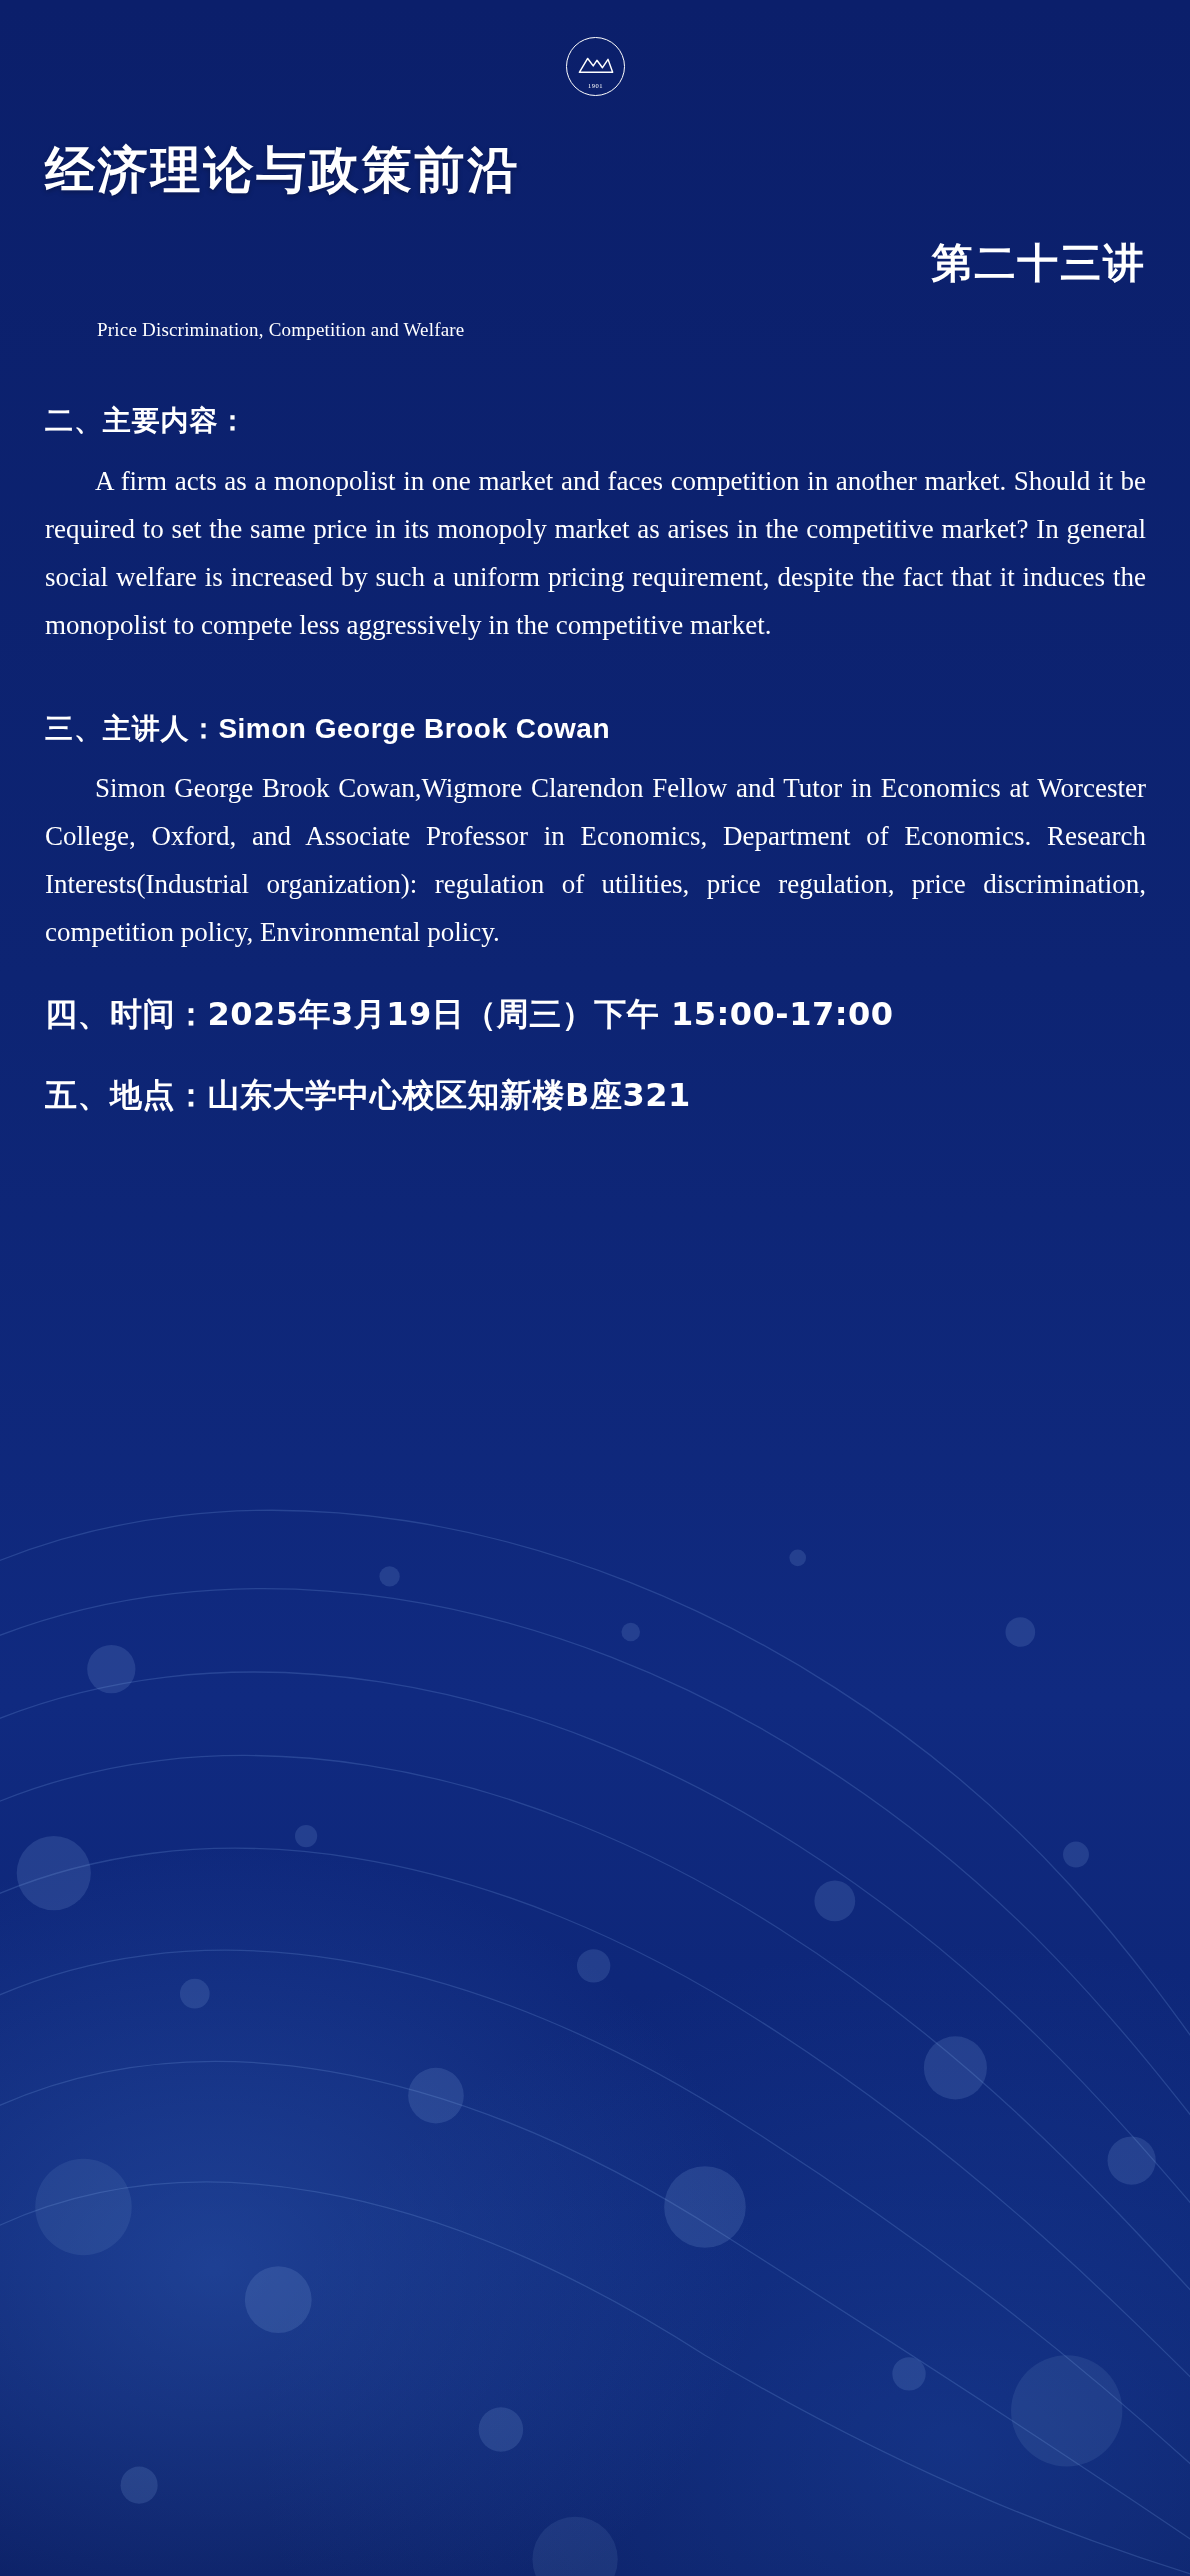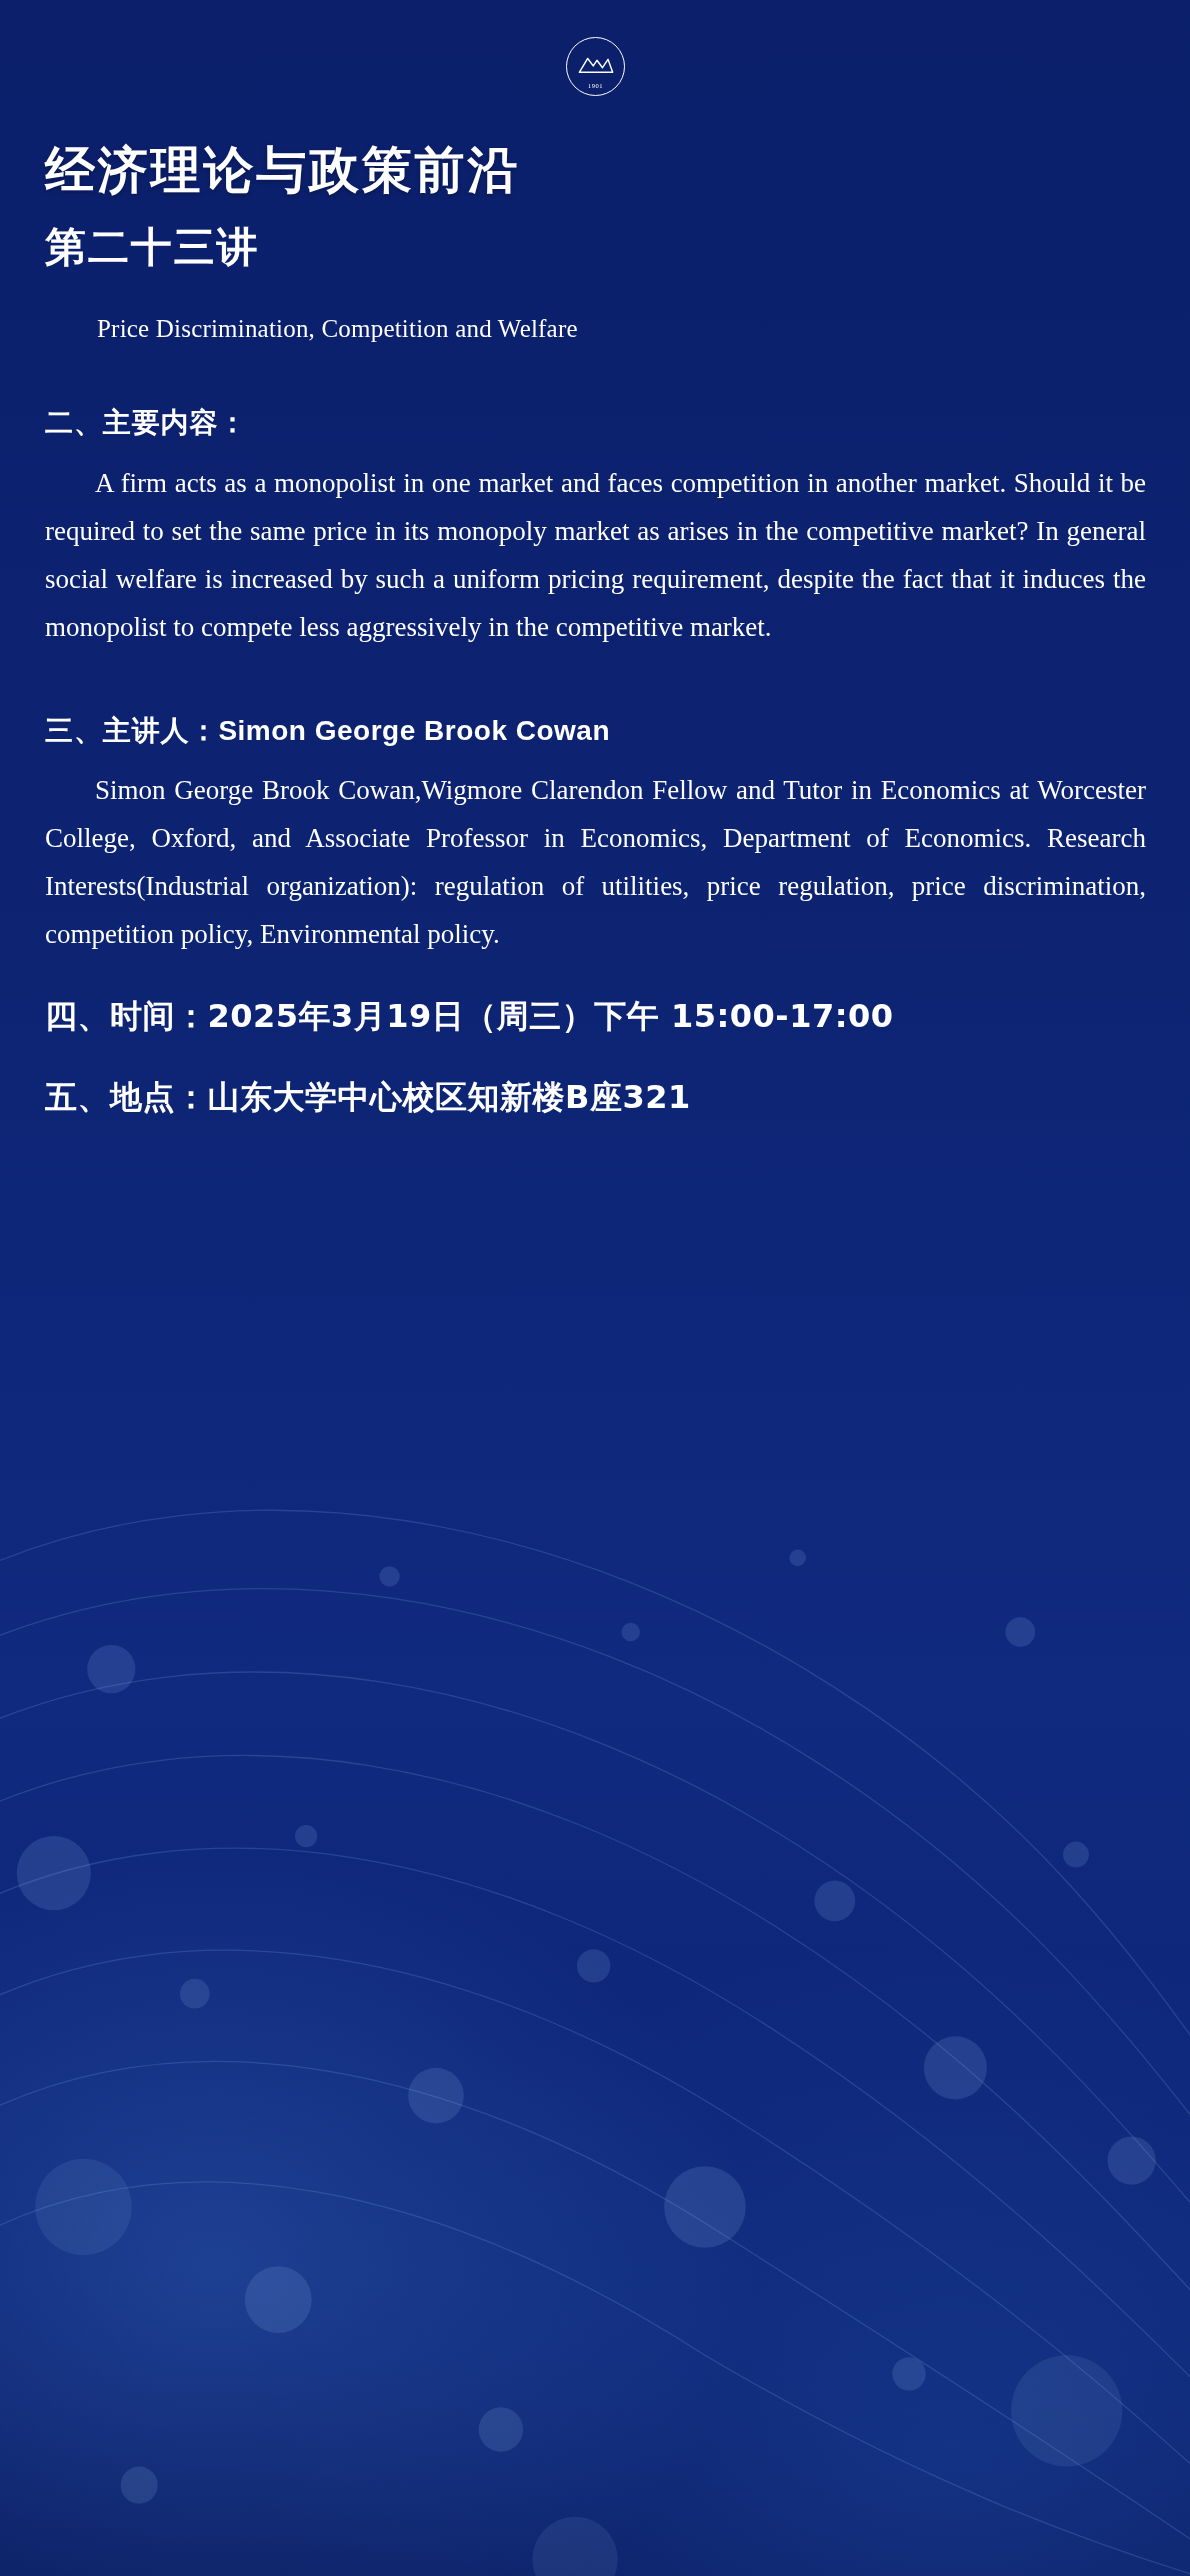--- a/index.html
+++ b/index.html
@@ -106,22 +106,22 @@
   .title-main {
     margin-top: 41px;
     text-align: left;
     font-size: 50px;
     font-weight: bold;
     letter-spacing: 2.8px;
     font-family: "DejaVu Sans", sans-serif;
     text-shadow: 0 1.9px 5.6px rgba(0,0,0,0.28);
   }
   .title-sub {
-    margin-top: 16px;
-    text-align: left;
+    margin-top: 32px;
+    text-align: right;
     font-size: 41px;
     font-weight: bold;
     letter-spacing: 1.9px;
     font-family: "DejaVu Sans", sans-serif;
   }
 
   
   .sec-head {
     font-size: 28px;
     font-weight: bold;
@@ -129,22 +129,22 @@
     font-family: "DejaVu Sans", sans-serif;
     margin-top: 33px;
   }
   .sec-head .name-en {
     font-family: Liberation Sans, sans-serif;
     font-weight: bold;
     letter-spacing: 0.5px;
   }
   .topic-line {
     font-family: "Liberation Serif", serif;
-    font-size: 25px;
-    margin-top: 40px;
+    font-size: 19px;
+    margin-top: 28px;
     padding-left: 52px;
     letter-spacing: 0.2px;
   }
   .body-para {
     font-family: "Liberation Serif", serif;
     font-size: 27px;
     line-height: 48px;
     text-align: justify;
     text-align-last: left;
     text-justify: inter-word;

